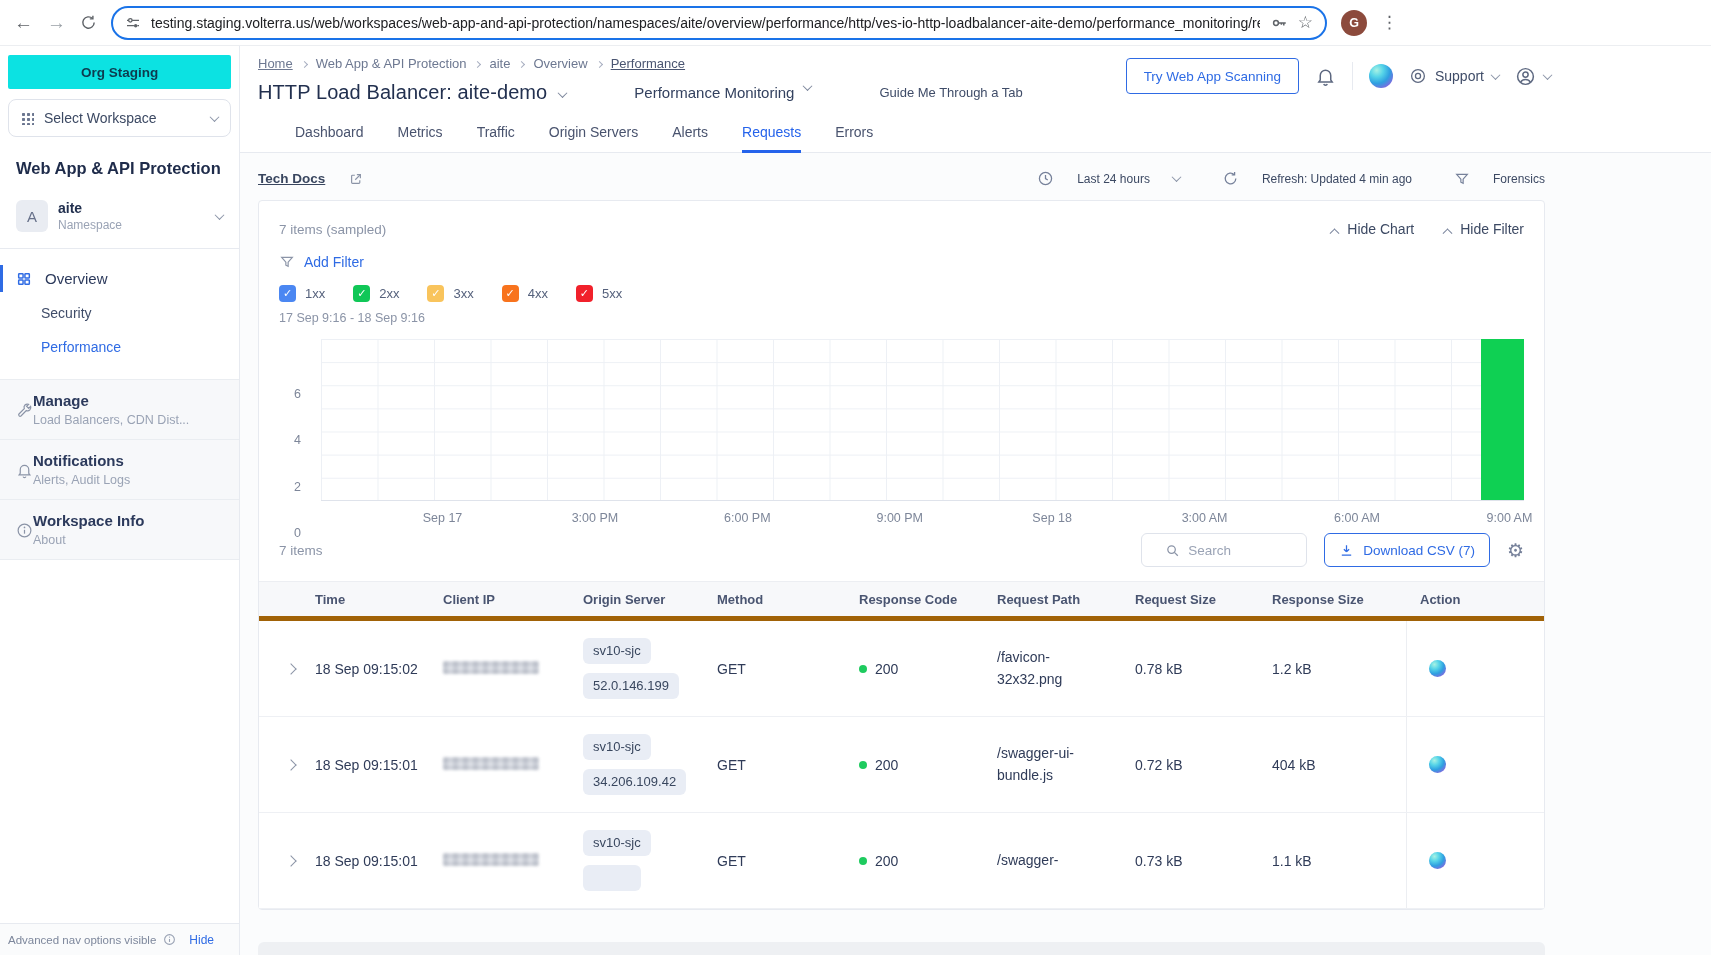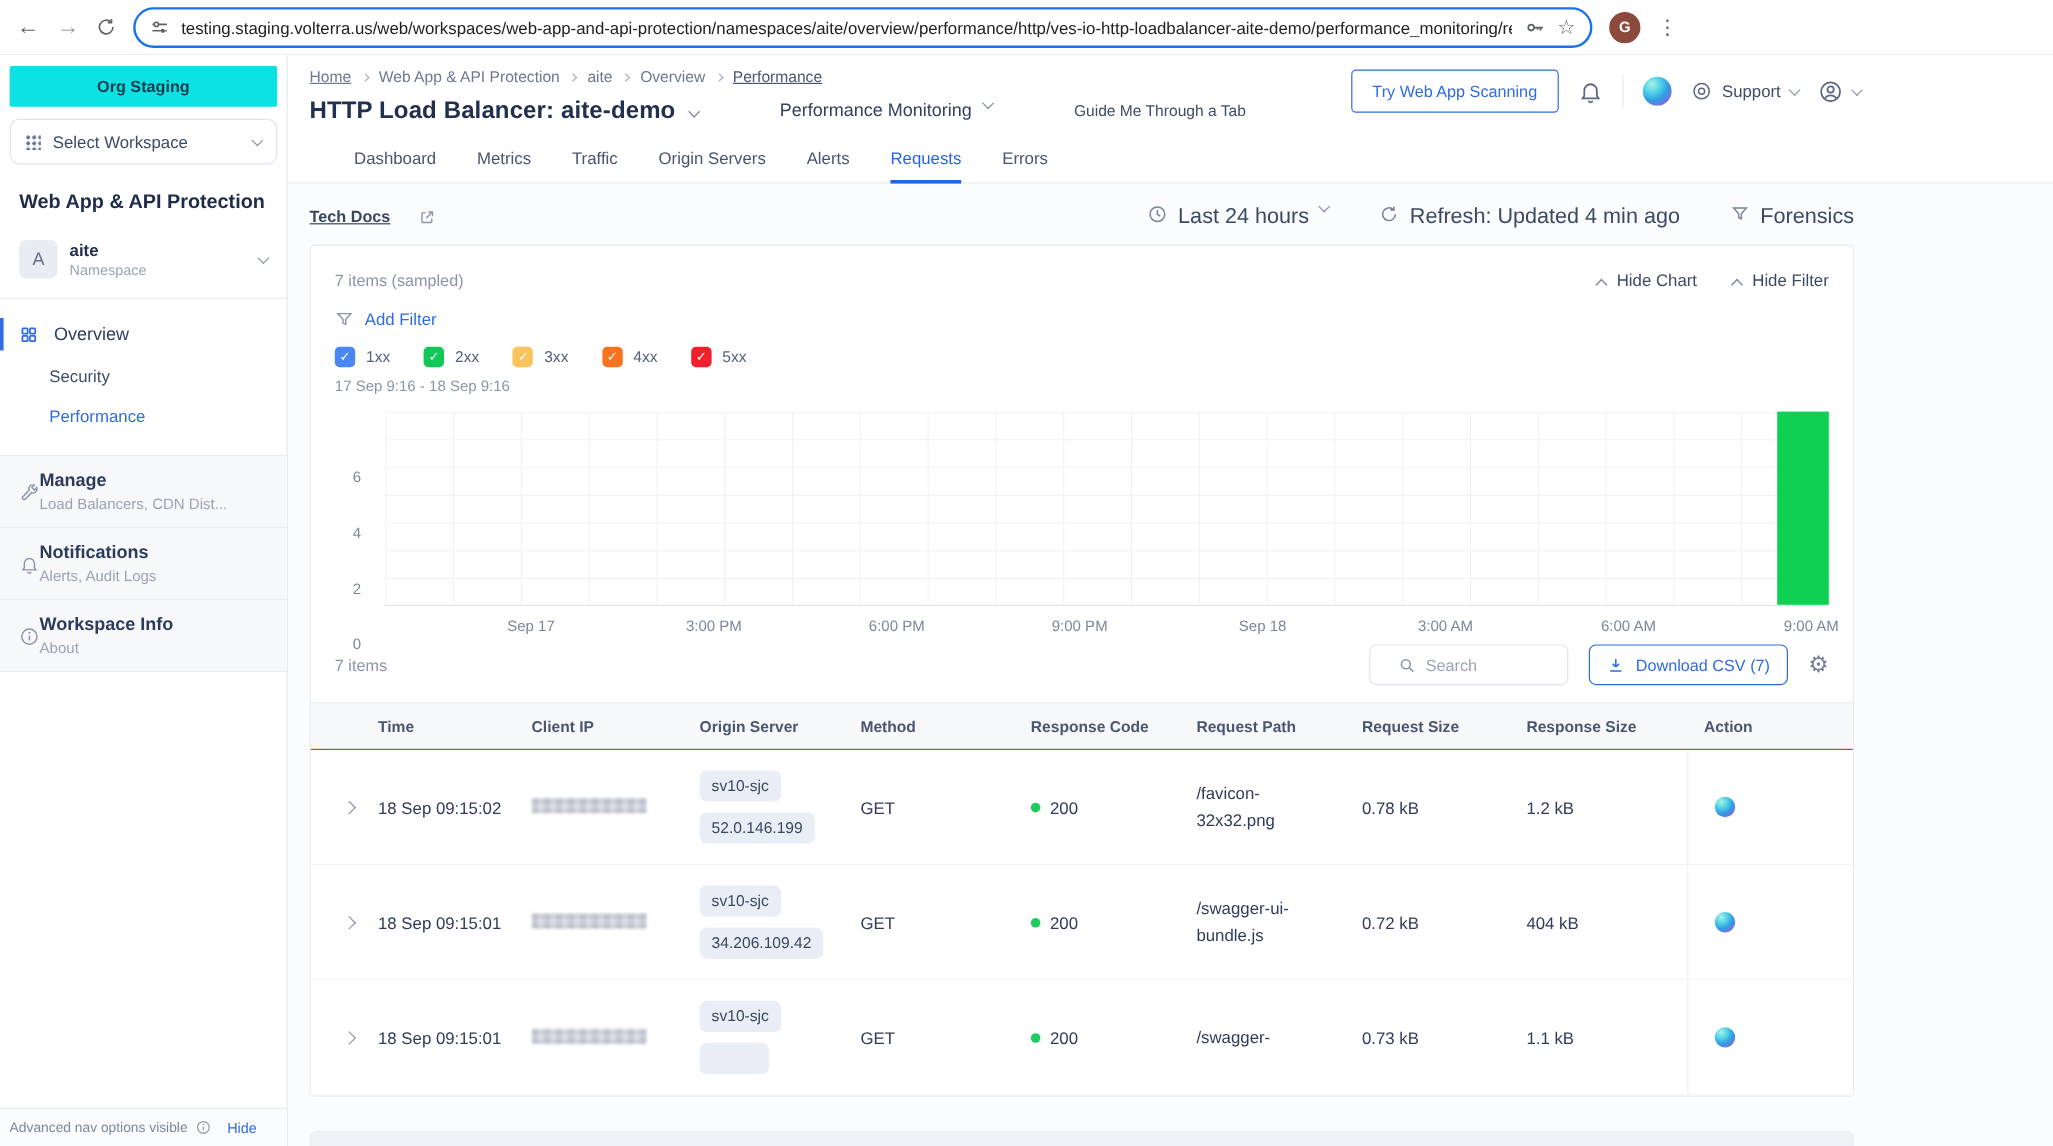--- a/index.html
+++ b/index.html
@@ -58,42 +58,42 @@
   .side-footer .ic{color:#98a1b3}
 
   
   .main-header{background:#fff;padding-top:10px;position:relative}
   .breadcrumb{display:flex;align-items:center;gap:9px;padding-left:18px;font-size:13px;color:#6d7891}
   .crumb{white-space:nowrap}
   .crumb.u{text-decoration:underline}
   .crumb.last{color:#4a5571}
   .bc-sep{color:#a7aec0;width:5px;height:5px;border-width:1.4px;margin-top:1px}
   .title-row{display:flex;align-items:center;padding:10px 0 2px 18px;gap:10px}
-  .page-title{font-size:20px;font-weight:bold;color:#22304f;letter-spacing:.1px}
+  .page-title{font-size:20px;font-weight:normal;color:#22304f;letter-spacing:.1px}
   .t-chev{color:#7d879c;margin:4px 0 0 2px}
   .view-sel{display:flex;align-items:flex-start;gap:10px;margin-left:58px;font-size:15px;color:#33415f}
   .guide{margin-left:58px;font-size:13px;color:#3f4c68}
   .header-actions{position:absolute;top:12px;right:160px;display:flex;align-items:center;gap:16px}
   .scan-btn{height:36px;border:1px solid var(--blue);border-radius:4px;color:var(--blue);font-size:13.5px;padding:0 17px;display:flex;align-items:center;background:#fff}
   .hdr-ic{color:#5d6880}
   .vdiv{width:1px;height:28px;background:var(--border)}
   .sphere{width:24px;height:24px;border-radius:50%;background:radial-gradient(circle at 32% 26%,#a8f2e4 0%,#55d4e8 28%,#2f9fe0 55%,#7c6ce0 80%,#b95ad3 100%)}
   .sphere.sm{width:17px;height:17px}
   .support{display:flex;align-items:center;gap:8px;font-size:14px;color:#3f4c68}
   .tabs{display:flex;gap:34px;padding:18px 0 0 55px;border-bottom:1px solid var(--border)}
   .tab{font-size:14px;color:#49536e;padding-bottom:12px;position:relative;white-space:nowrap}
   .tab.active{color:#2563eb;font-weight:normal}
   .tab.active::after{content:"";position:absolute;left:0;right:0;bottom:-1px;height:3px;background:#2563eb}
 
   
   .toolbar{display:flex;align-items:center;justify-content:space-between;margin:17px 166px 13px 18px}
   .techdocs{display:flex;align-items:flex-end;gap:24px;font-size:13.5px;color:#3c4963}
   .techdocs .t{text-decoration:underline;font-weight:bold;color:#39465f}
   .tb-right{display:flex;align-items:center;gap:42px}
-  .tb-item{display:flex;gap:9px;font-size:18px;color:#3c4963}
+  .tb-item{display:flex;align-items:center;gap:23px;font-size:12px;color:#3c4963}
   .tb-item .ic{color:#76819a}
 
   
   .card{margin-left:18px;width:1287px;background:var(--cardbg);border:1px solid var(--border);border-radius:4px;padding:20px 0 0}
   .pad{padding:0 20px}
   .card-top{display:flex;align-items:center;justify-content:space-between}
   .items-sampled{font-size:13.5px;color:var(--gray)}
   .hide-links{display:flex;gap:30px}
   .hide-link{display:flex;align-items:center;gap:9px;font-size:14px;color:#3c4963}
   .hide-link .chev{color:#76819a;margin-top:3px}
@@ -123,21 +123,21 @@
   .searchbox{width:166px;height:34px;border:1px solid var(--border2);border-radius:6px;display:flex;align-items:center;padding:0 23px;gap:8px;background:#fff}
   .searchbox input{border:none;outline:none;width:110px;font-size:13.5px;color:#3c4963;font-family:"Liberation Sans",sans-serif}
   .searchbox input::placeholder{color:#9aa3b5}
   .search-ic{color:#8b94a7}
   .dl-btn{height:34px;border:1px solid var(--blue);border-radius:6px;background:#fff;color:var(--blue);font-size:13.5px;display:flex;align-items:center;gap:9px;padding:0 14px}
   .gear{font-size:19px;color:#76819a;line-height:1}
 
   
   .table{margin-top:14px}
   .thead,.trow{display:grid;grid-template-columns:42px 128px 140px 134px 142px 138px 138px 137px 148px 140px}
-  .thead{background:#f7f8fa;border-top:1px solid #eceef2;border-bottom:1px solid #a16207;height:40px;align-items:center}
+  .thead{background:#f7f8fa;border-top:1px solid #eceef2;border-bottom:5px solid #a16207;height:40px;align-items:center}
   .th{font-size:13px;font-weight:bold;color:#4a5571;padding-left:14px;white-space:nowrap}
   .trow{height:96px;border-bottom:1px solid #eef0f4;align-items:center;background:#fff}
   .td{padding-left:14px;font-size:14px;color:#2f3b58}
   .td-exp{display:flex;justify-content:flex-end;padding-right:6px}
   .td-exp .chev{color:#8b94a7;width:8px;height:8px}
   .masked{display:inline-block;width:96px;height:13px;border-radius:2px;opacity:.75;filter:blur(1.4px);
     background:repeating-linear-gradient(90deg,#c6cad3 0 5px,#e3e5ea 5px 10px),repeating-linear-gradient(0deg,#d5d8df 0 4px,#edeff3 4px 8px);background-blend-mode:multiply}
   .td-origin{display:flex;flex-direction:column;gap:9px;align-items:flex-start}
   .badge{background:var(--badge);color:#39475f;font-size:13px;padding:5px 10px;border-radius:6px;max-width:122px;word-break:break-all;min-width:58px;min-height:26px}
   .td-code{display:flex;align-items:center;gap:8px}

